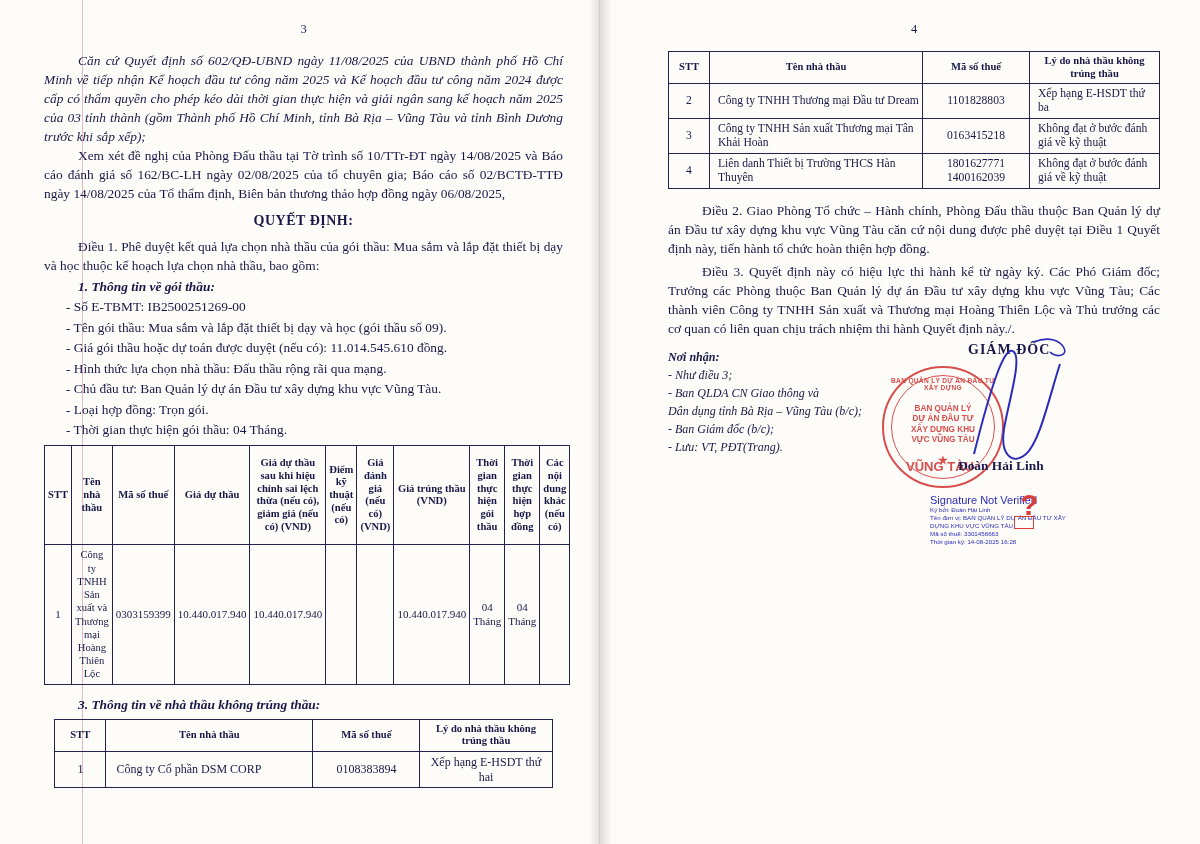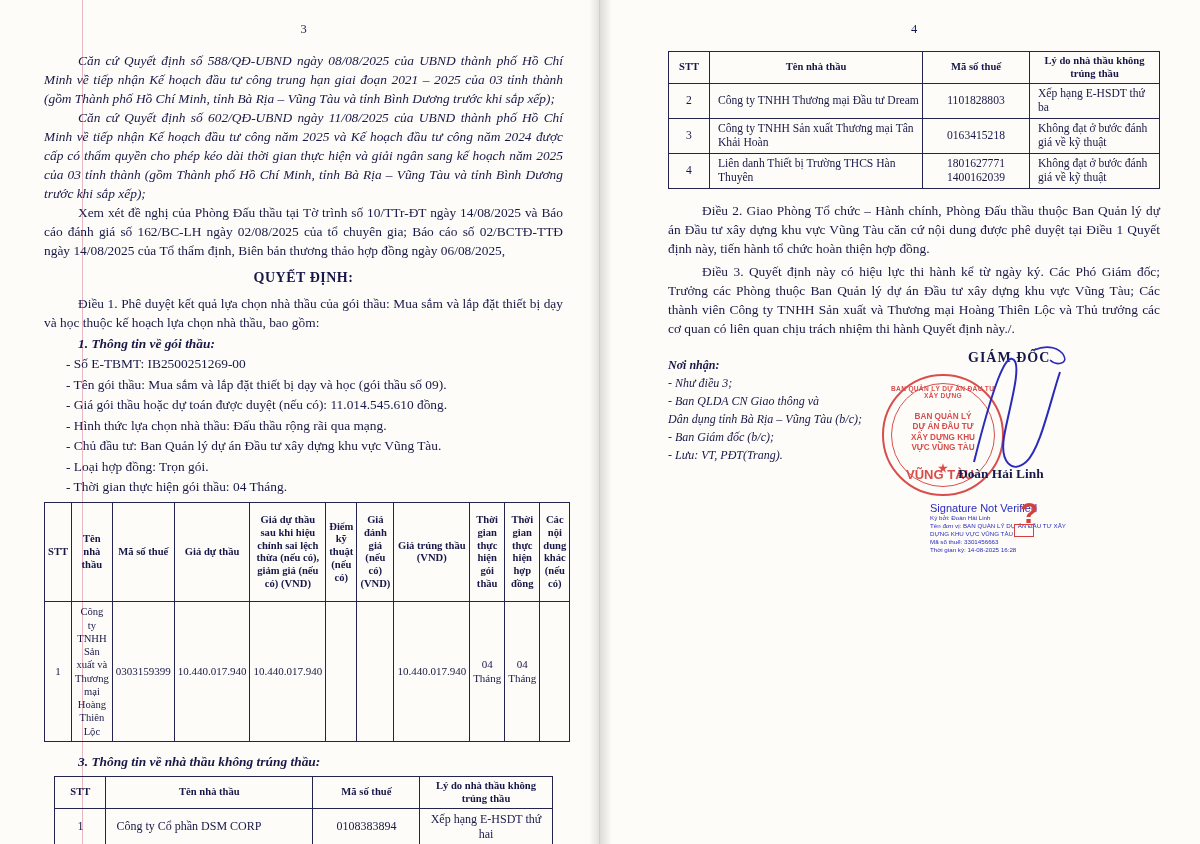--- a/index.html
+++ b/index.html
@@ -68,21 +68,21 @@
   table.tbl td.tall{height:88px;}
   .t-main th{height:92px;}
   .t-losers{font-size:12px;}
   .t-losers th, .t-losers td{padding:5px 4px;font-size:12px;}
   .t-losers td.name{text-align:left;padding-left:10px;}
   .t-losers2 th, .t-losers2 td{padding:4px 4px;font-size:11.6px;}
   .t-losers2 td.name, .t-losers2 td.reason{text-align:left;padding-left:8px;}
   .t-main td.name{font-size:10.6px;line-height:1.25;}
   .recip{font-size:12px;color:#181848;font-style:italic;line-height:1.5;margin-top:4px;}
   .recip div{white-space:nowrap;}
-  .sign-area{position:relative;margin-top:18px;height:170px;}
+  .sign-area{position:relative;margin-top:10px;height:170px;}
   .sign-title{
     position:absolute;left:300px;top:-6px;font-weight:bold;font-size:14px;color:#181848;
     letter-spacing:1px;
   }
   .sign-name{
     position:absolute;left:290px;top:110px;font-weight:bold;font-size:13.4px;color:#181848;
   }
   .stamp{
     position:absolute;left:214px;top:18px;width:118px;height:118px;border-radius:50%;
     border:2.5px solid #d5403f;color:#d5403f;
@@ -120,21 +120,20 @@
 </style>
 </head>
 <body>
 
 <div class="spread">
 
   <div class="page page-left">
     <div class="inner">
       <div class="pageno">3</div>
 
-      <p class="body">Căn cứ Quyết định số 588/QĐ-UBND ngày 08/08/2025 của UBND thành phố Hồ Chí Minh về tiếp nhận Kế hoạch đầu tư công trung hạn giai đoạn 2021 – 2025 của 03 tỉnh thành (gồm Thành phố Hồ Chí Minh, tỉnh Bà Rịa – Vũng Tàu và tỉnh Bình Dương trước khi sắp xếp);</p>
       <p class="body">Căn cứ Quyết định số 602/QĐ-UBND ngày 11/08/2025 của UBND thành phố Hồ Chí Minh về tiếp nhận Kế hoạch đầu tư công năm 2025 và Kế hoạch đầu tư công năm 2024 được cấp có thẩm quyền cho phép kéo dài thời gian thực hiện và giải ngân sang kế hoạch năm 2025 của 03 tỉnh thành (gồm Thành phố Hồ Chí Minh, tỉnh Bà Rịa – Vũng Tàu và tỉnh Bình Dương trước khi sắp xếp);</p>
       <p class="body up">Xem xét đề nghị của Phòng Đấu thầu tại Tờ trình số 10/TTr-ĐT ngày 14/08/2025 và Báo cáo đánh giá số 162/BC-LH ngày 02/08/2025 của tổ chuyên gia; Báo cáo số 02/BCTĐ-TTĐ ngày 14/08/2025 của Tổ thẩm định, Biên bản thương thảo hợp đồng ngày 06/08/2025,</p>
 
       <div class="center-bold">QUYẾT ĐỊNH:</div>
 
       <p class="lvl1">Điều 1. Phê duyệt kết quả lựa chọn nhà thầu của gói thầu: Mua sắm và lắp đặt thiết bị dạy và học thuộc kế hoạch lựa chọn nhà thầu, bao gồm:</p>
 
       <div class="lvl2">1. Thông tin về gói thầu:</div>
       <div class="dash">- Số E-TBMT: IB2500251269-00</div>
       <div class="dash">- Tên gói thầu: Mua sắm và lắp đặt thiết bị dạy và học (gói thầu số 09).</div>

